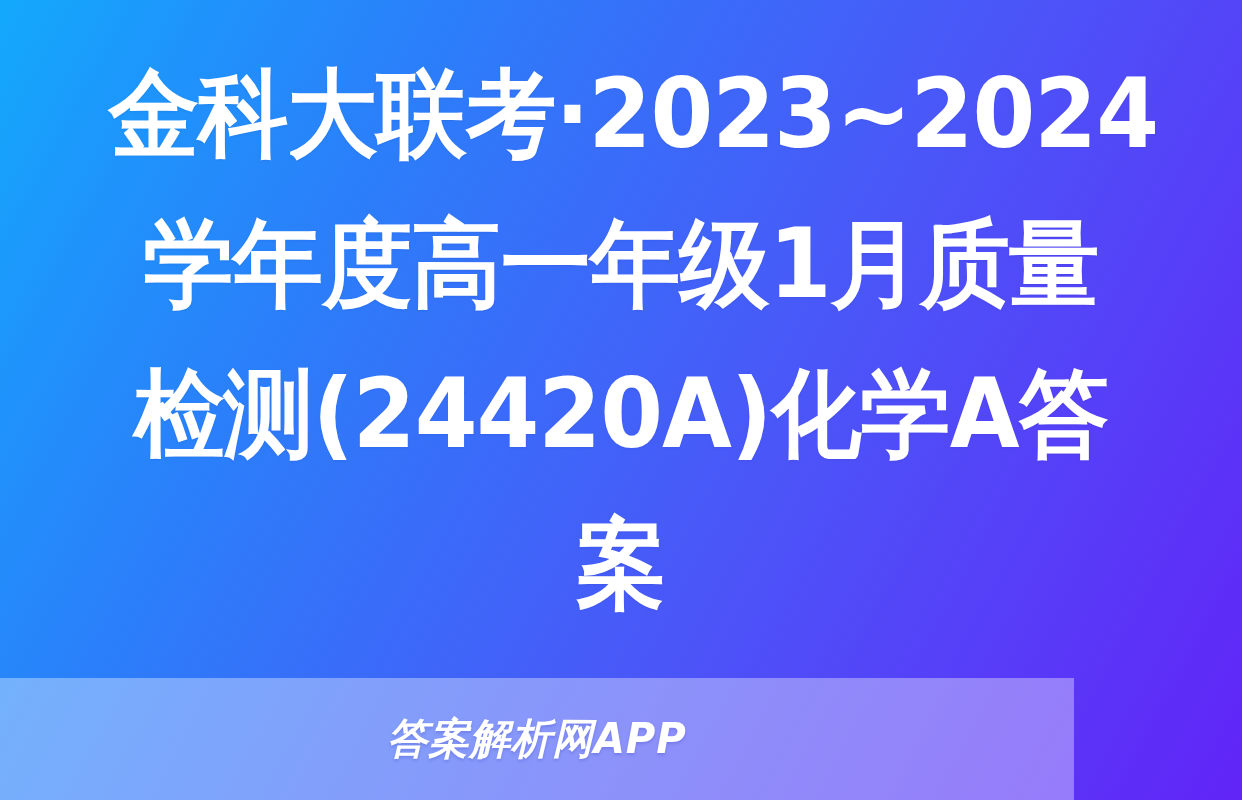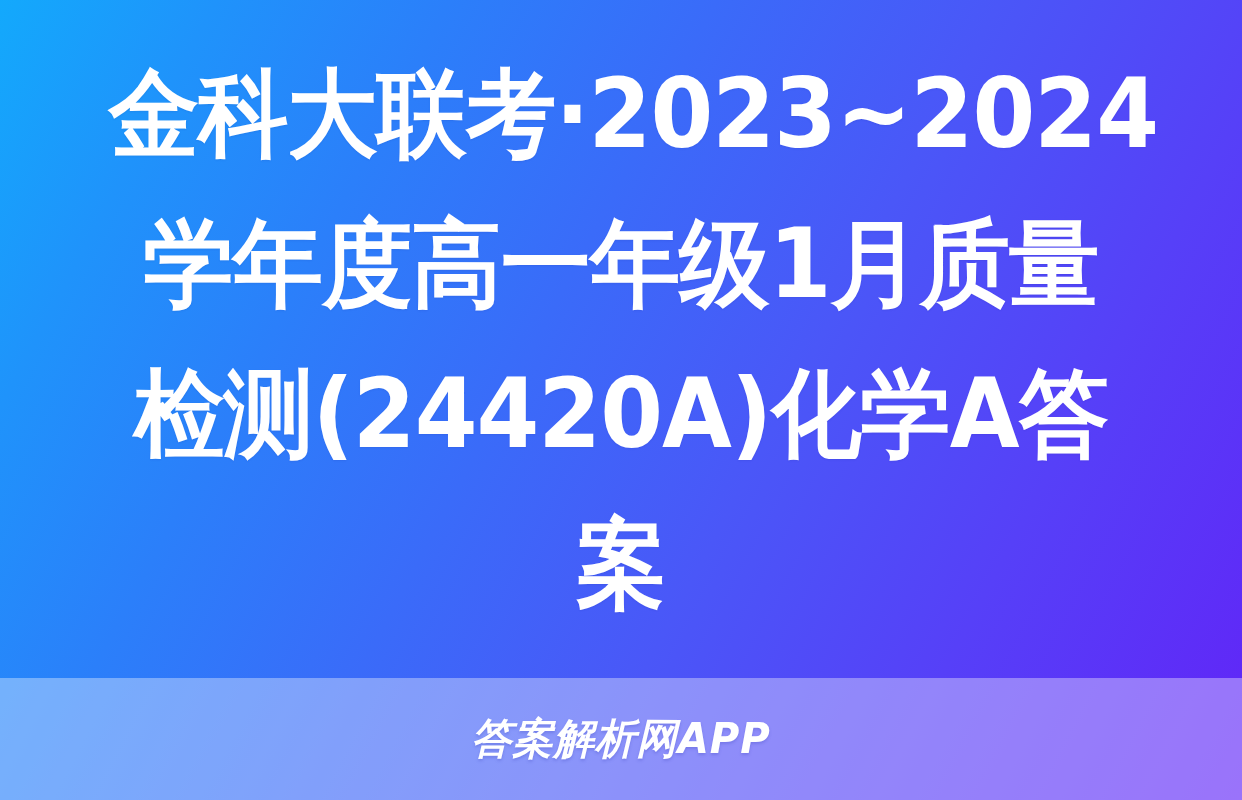--- a/index.html
+++ b/index.html
@@ -62,21 +62,21 @@
 
   .title-line.line-last {
     text-align: center;
   }
 
   
   #footer-bar {
     position: absolute;
     left: 0;
     top: 678px;
-    width: 1242px;
+    width: 1074px;
     height: 122px;
     background: rgba(255, 255, 255, 0.36);
     display: flex;
     align-items: center;
     justify-content: center;
   }
 
   #footer-text {
     color: #ffffff;
     font-size: 42px;

